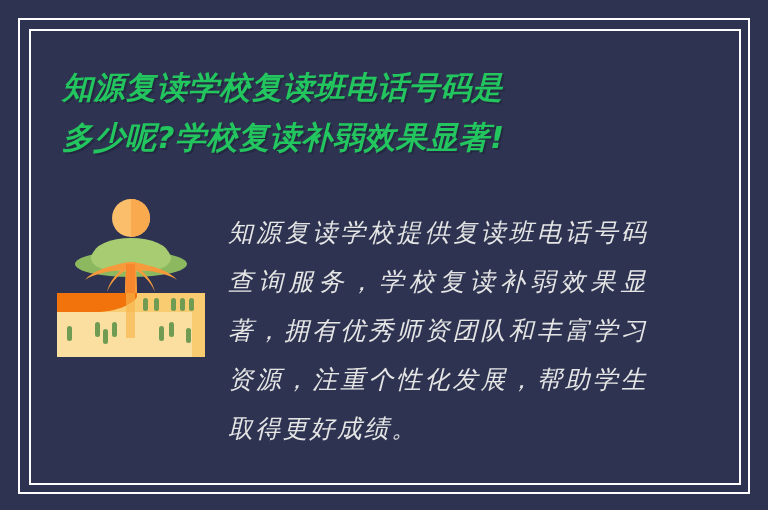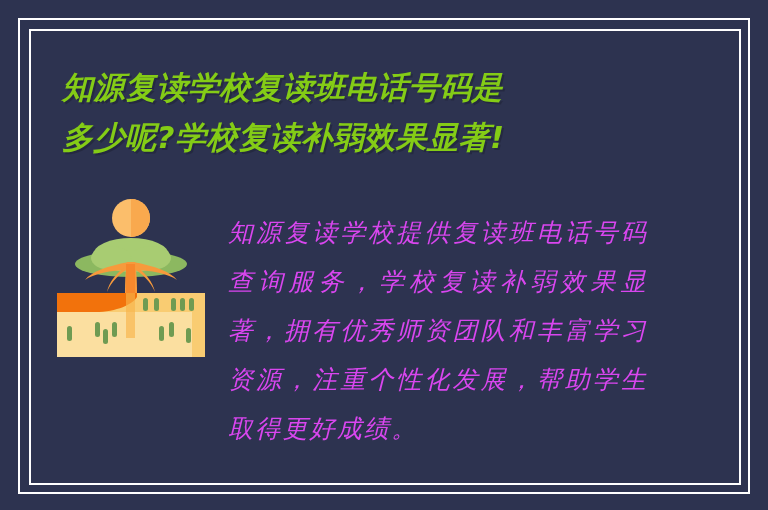--- a/index.html
+++ b/index.html
@@ -39,21 +39,21 @@
     box-sizing: border-box;
     pointer-events: none;
   }
 
   
   .title {
     position: absolute;
     left: 62px;
     top: 62px;
     width: 600px;
-    color: #84cc16;
+    color: #22c55e;
     font-size: 31px;
     font-weight: bold;
     font-style: italic;
     letter-spacing: 0.5px;
     line-height: 50px;
     font-family: "DejaVu Sans", "Liberation Sans", sans-serif;
     text-shadow: 2px 2px 0 rgba(0,0,0,0.18);
   }
   .title .tline { display: block; white-space: nowrap; }
 
@@ -66,21 +66,21 @@
     height: 168px;
   }
   .illus svg { display: block; }
 
   
   .body-copy {
     position: absolute;
     left: 228px;
     top: 208px;
     width: 420px;
-    color: #d946ef;
+    color: #e5e5e5;
     font-size: 25px;
     line-height: 49px;
     letter-spacing: 2.2px;
     text-align: justify;
     text-align-last: left;
     font-family: "DejaVu Serif", "Liberation Serif", serif;
     font-style: italic;
   }
 </style>
 </head>

